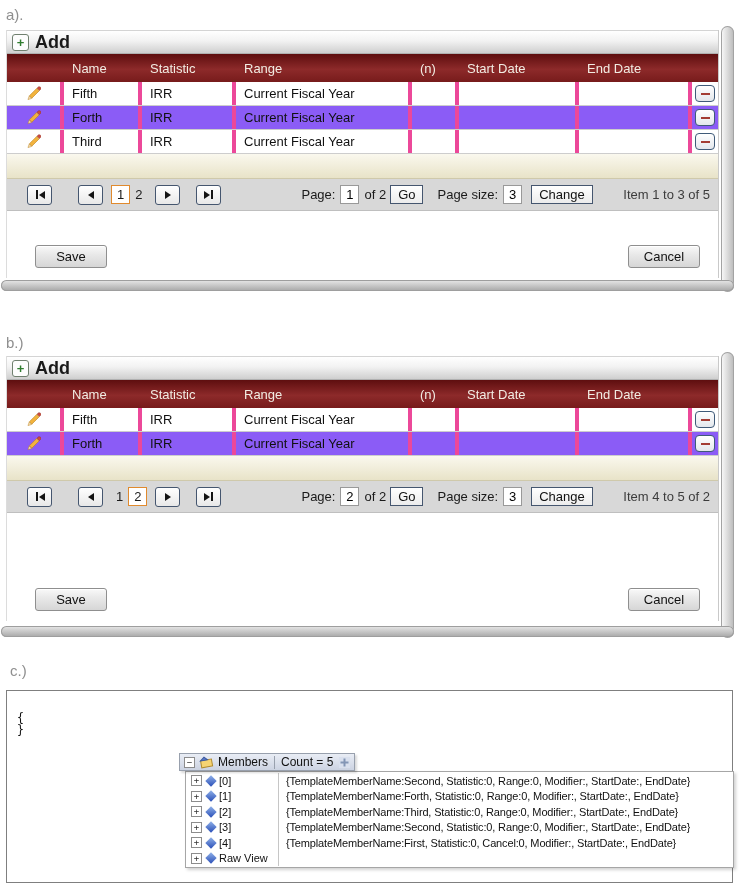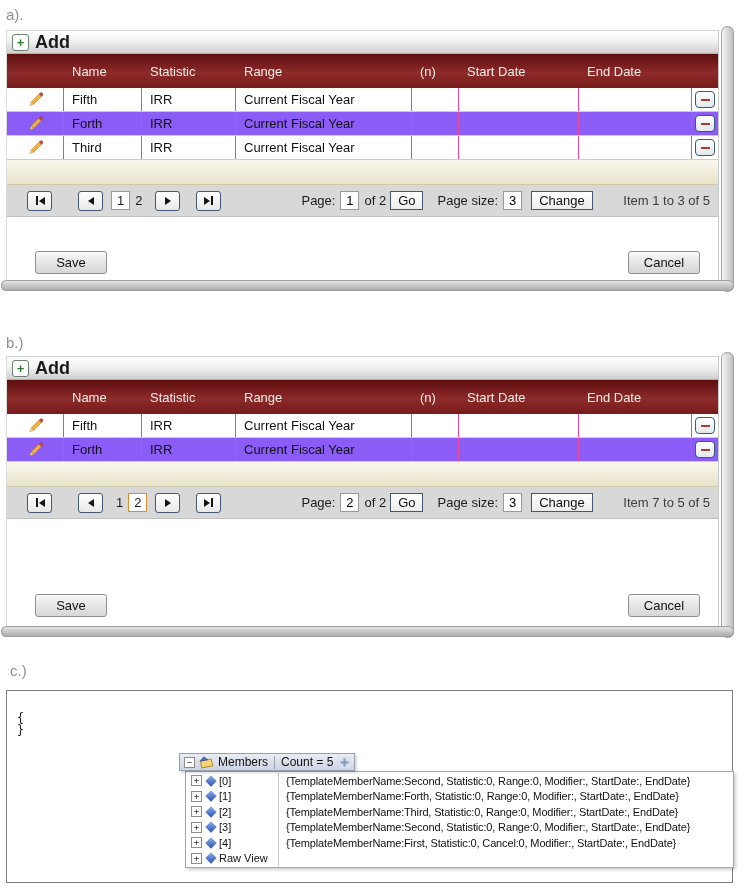--- a/index.html
+++ b/index.html
@@ -21,29 +21,29 @@
     border-left:1px solid #dcdcdc; border-right:1px solid #c9c9c9; }
   .toolbar { height:24px; display:flex; align-items:center; padding-left:5px;
     background:linear-gradient(#ffffff 0%,#f2f2f2 45%,#cfcfcf 100%);
     border-top:1px solid #d4d4d4; border-bottom:1px solid #b0b0b0; }
   .addbtn { width:17px; height:17px; border:1px solid #70806f; border-radius:3px;
     background:#fdfdfd; display:inline-flex; align-items:center; justify-content:center; cursor:pointer; }
   .addbtn span { color:#2f7d2f; font-weight:bold; font-size:13px; line-height:13px; }
   .addlabel { font-weight:bold; font-size:18px; color:#1a1a1a; margin-left:6px; cursor:pointer; }
 
   .grid-cols { display:grid; grid-template-columns:57px 78px 94px 176px 47px 120px 113px 1fr; }
-  .ghead { height:34px; align-items:center;
+  .ghead { height:28px; align-items:center;
     background:linear-gradient(#5e0e0f 0%,#8d2a2a 55%,#771b1b 100%);
     color:#f2ece3; font-size:13px; }
   .ghead .gc { padding-left:8px; overflow:hidden; white-space:nowrap; }
   .grow { height:24px; align-items:center; background:#ffffff; border-bottom:1px solid #cdcdcd;
     font-size:13px; color:#111; }
   .grow.alt { background:#8b5cf6;text-align:right; }
   .grow .gc { padding-left:8px; height:100%; display:flex; align-items:center;
-    border-right:1px solid #ec4899; overflow:hidden; white-space:nowrap; }
+    border-right:4px solid #ec4899; overflow:hidden; white-space:nowrap; }
   .grow .gc:last-child { border-right:none; }
   .grow .c-edit { justify-content:center; padding-left:0; cursor:pointer; }
   .grow .c-del { justify-content:center; padding-left:0; }
   .delbtn { width:20px; height:17px; border:1px solid #3f5a78; border-radius:4px;
     background:linear-gradient(#ffffff,#e3e7ec); display:inline-flex; align-items:center;
     justify-content:center; cursor:pointer; }
   .minus { width:9px; height:2px; background:#a33c33; }
 
   .filler { height:25px; background:linear-gradient(#faf8ee,#e8e3c8);
     border-bottom:1px solid #cfc9ab; }
@@ -331,21 +331,21 @@
         <span class="pglabel">Page:</span>
         <input class="pginput" value="2" style="">
         <span>of 2</span>
         <button class="miniBtn">Go</button>
       </span>
       <span class="grp-size">
         <span class="pglabel">Page size:</span>
         <input class="pginput" value="3" style="">
         <button class="miniBtn">Change</button>
       </span>
-      <span class="item-status">Item 7 to 5 of 5</span>
+      <span class="item-status">Item 4 to 5 of 2</span>
     </div>
     <div class="gap gap-b"></div>
     <div class="btnrow">
       <button class="btn">Save</button>
       <button class="btn">Cancel</button>
     </div>
     <div class="tail"></div>
   </div>
 </div>
 <div class="edge-r" style="left:721px; top:352px; height:286px;"></div>

